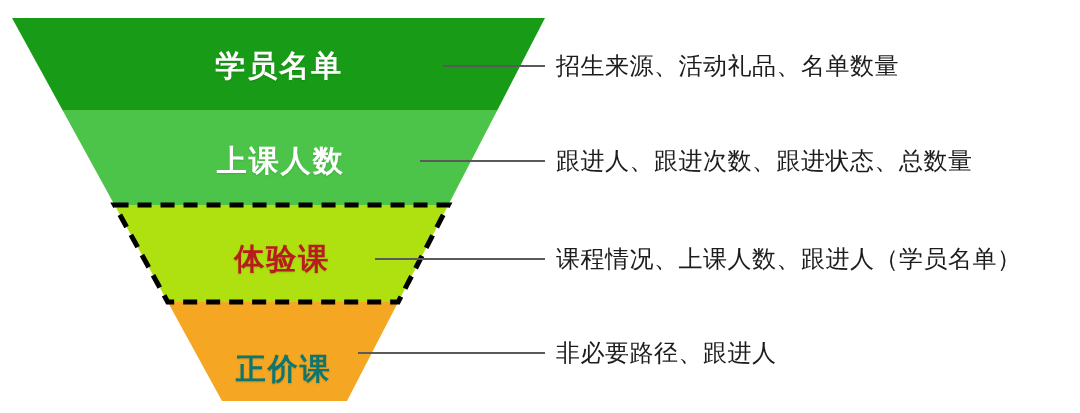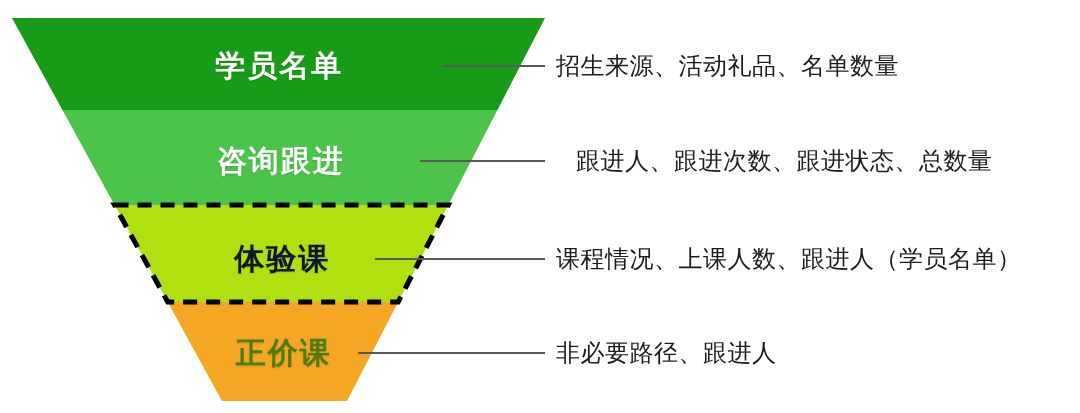--- a/index.html
+++ b/index.html
@@ -67,24 +67,24 @@
     <g id="connectors">
         <line x1="443" y1="66" x2="545" y2="66" stroke="#5a5a5a" stroke-width="2"></line>
         <line x1="420" y1="161" x2="545" y2="161" stroke="#5a5a5a" stroke-width="2"></line>
         <line x1="375" y1="259" x2="545" y2="259" stroke="#5a5a5a" stroke-width="2"></line>
         <line x1="358" y1="353" x2="545" y2="353" stroke="#5a5a5a" stroke-width="2"></line>
       </g>
   </svg>
 
   <div id="band-labels">
       <div class="band-label" style="left: 279.221px; top: 66px; color: rgb(255, 255, 255);">学员名单</div>
-      <div class="band-label" style="left: 280.685px; top: 161px; color: rgb(255, 255, 255);">咨询跟进</div>
-      <div class="band-label" style="left: 282.189px; top: 259px; color: #0f172a; text-align: right;">体验课</div>
-      <div class="band-label" style="left: 283.725px; top: 353px; color: #4d7c0f;">正价课</div>
+      <div class="band-label" style="left: 280.685px; top: 161px; color: rgb(255, 255, 255);">上课人数</div>
+      <div class="band-label" style="left: 282.189px; top: 259px; color: #b91c1c; text-align: right;">体验课</div>
+      <div class="band-label" style="left: 283.725px; top: 369px; color: #0f766e;">正价课</div>
     </div>
   <div id="desc-labels">
       <div class="desc-label" style="left: 556px; top: 66px; color: rgb(28, 28, 28);">招生来源、活动礼品、名单数量</div>
-      <div class="desc-label" style="left: 556px; top: 161px; color: rgb(28, 28, 28); margin-left: 20px;">跟进人、跟进次数、跟进状态、总数量</div>
+      <div class="desc-label" style="left: 556px; top: 161px; color: rgb(28, 28, 28);">跟进人、跟进次数、跟进状态、总数量</div>
       <div class="desc-label" style="left: 556px; top: 259px; color: rgb(28, 28, 28);">课程情况、上课人数、跟进人（学员名单）</div>
       <div class="desc-label" style="left: 556px; top: 353px; color: rgb(28, 28, 28);">非必要路径、跟进人</div>
     </div>
 
 </div>
 
 </body></html>

